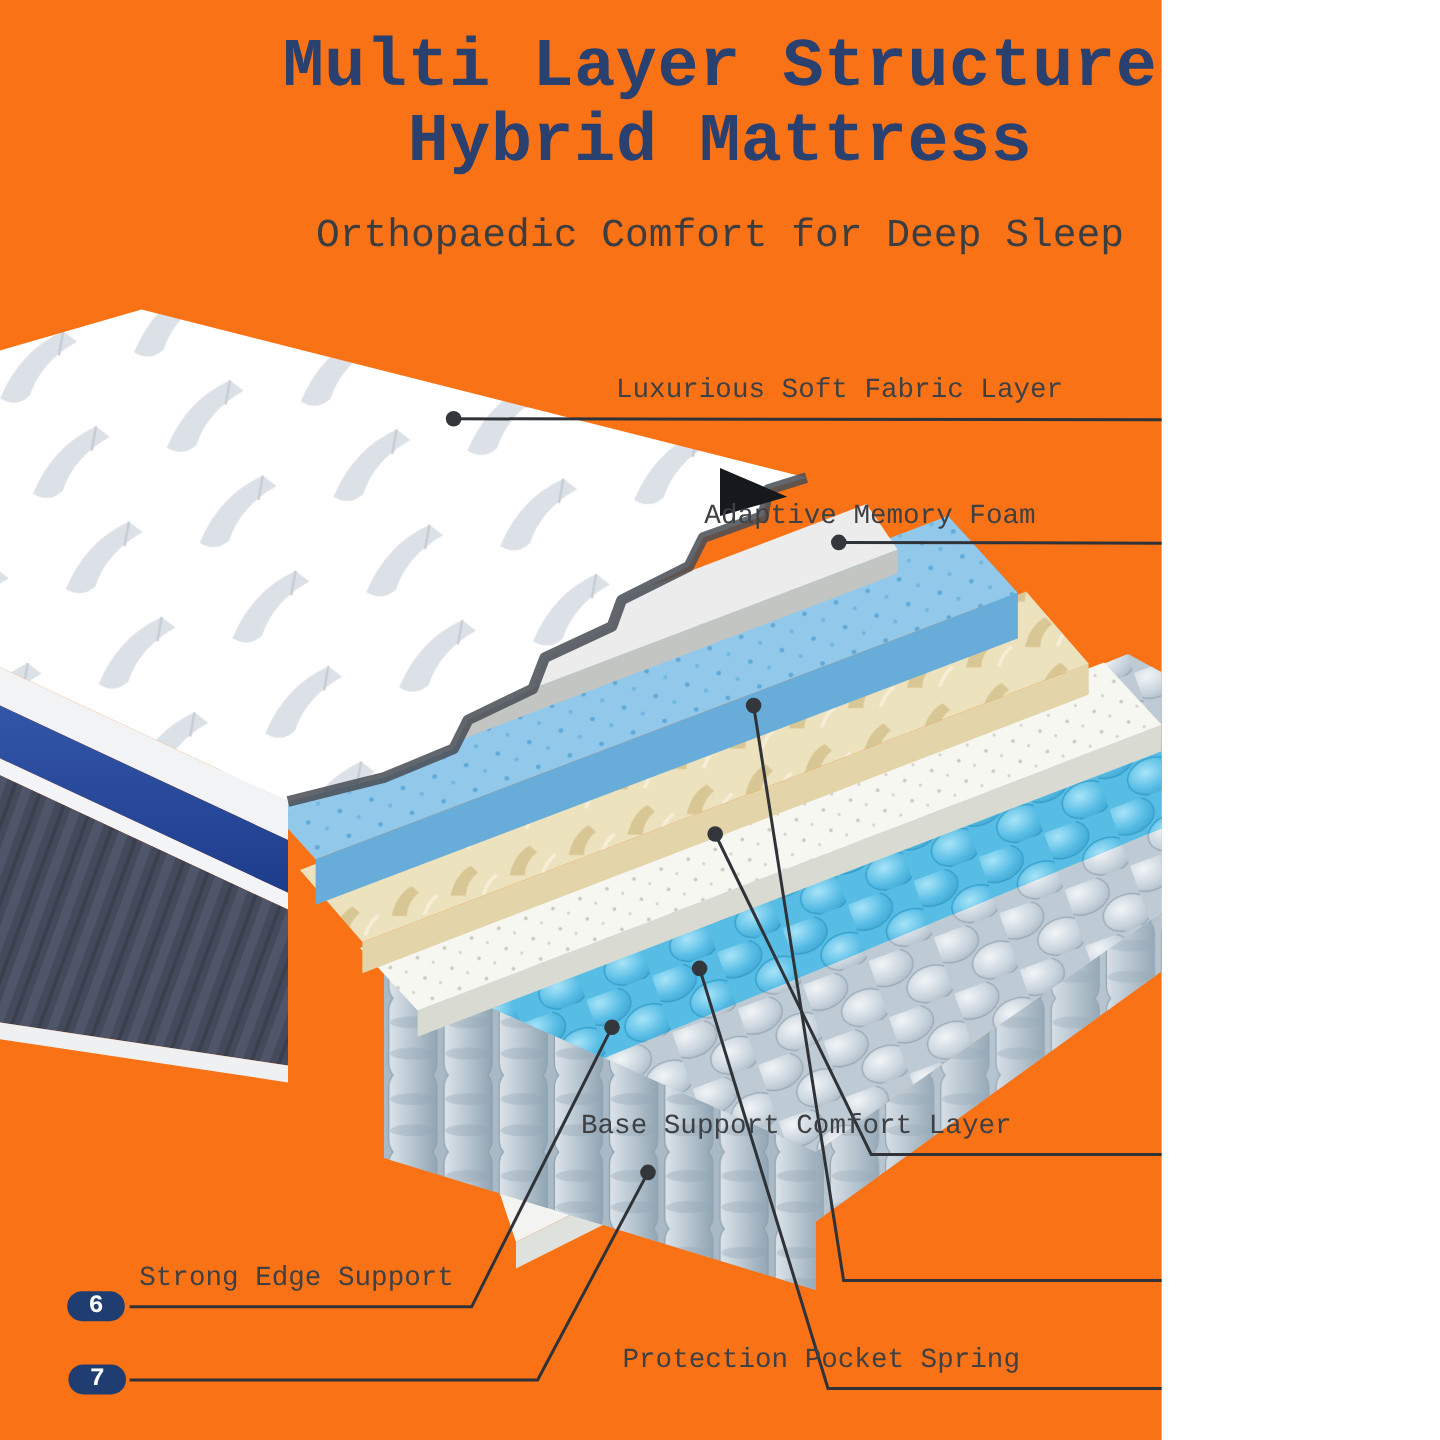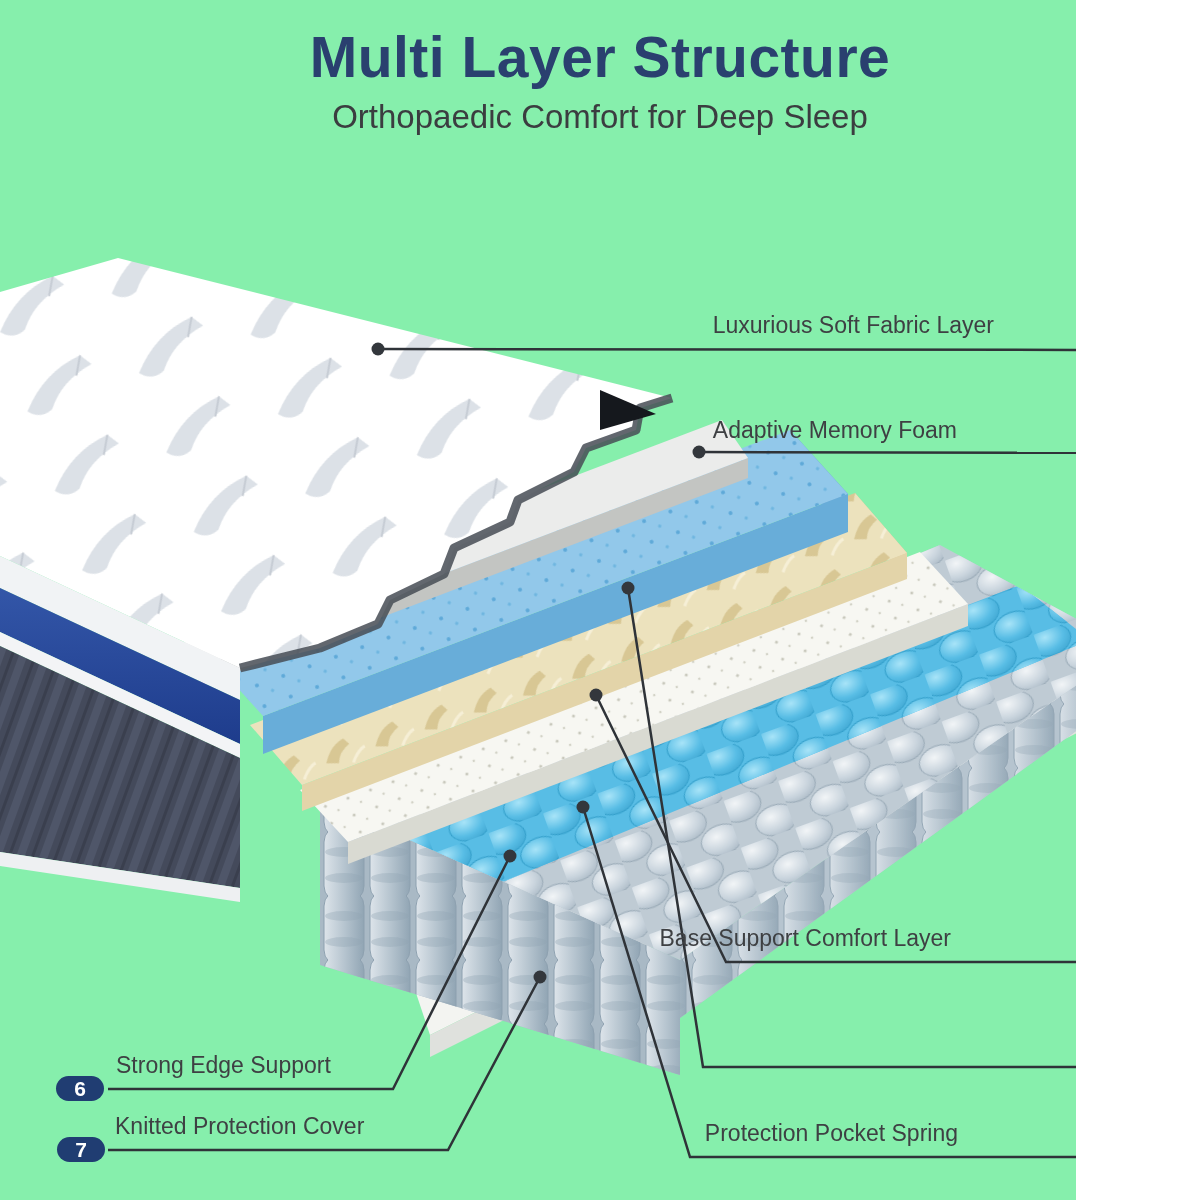--- a/index.html
+++ b/index.html
@@ -1,21 +1,21 @@
 <!DOCTYPE html>
 <html><head>
 <meta charset="utf-8">
 <style>
   html,body{margin:0;padding:0;background:#ffffff;}
-  .stage{position:relative;width:1076px;height:1200px;overflow:hidden;
-         font-family:Liberation Sans, sans-serif;background:#86efac;}
+  .stage{position:relative;width:968px;height:1200px;overflow:hidden;
+         font-family:Liberation Mono, monospace;background:#f97316;}
   .art{position:absolute;left:0;top:0;}
   .hdr{position:absolute;left:0;top:26px;width:1200px;text-align:center;z-index:5;}
   .title{font-size:57px;line-height:62px;font-weight:800;color:#2a406f;letter-spacing:.5px;}
-  .subtitle{margin-top:10px;font-size:33px;color:#3b3d40;}
+  .subtitle{margin-top:28px;font-size:33px;color:#3b3d40;}
   .lbl{position:absolute;z-index:6;font-size:23px;color:#3e4043;white-space:nowrap;}
   .pill{position:absolute;z-index:7;width:48px;height:25px;border-radius:13px;
         background:#203d72;color:#ffffff;font-size:21px;font-weight:700;
         display:flex;align-items:center;justify-content:center;}
 </style>
 </head>
 <body>
 
 <div class="stage">
 
@@ -156,29 +156,29 @@
       <circle cx="596" cy="695" r="6.5"></circle>
         <circle cx="628" cy="588" r="6.5"></circle>
       <circle cx="583" cy="807" r="6.5"></circle>
         <circle cx="510" cy="856" r="6.5"></circle>
       <circle cx="540" cy="977" r="6.5"></circle>
     </g>
   </svg>
 
   <div class="hdr">
     <div class="title">Multi Layer Structure</div>
+    <div class="title">Hybrid Mattress</div>
     <div class="subtitle">Orthopaedic Comfort for Deep Sleep</div>
   </div>
 
   <div class="lbl" style="right:82px;top:312px">Luxurious Soft Fabric Layer</div>
-  <div class="lbl" style="right:119px;top:417px">Adaptive Memory Foam</div>
+  <div class="lbl" style="right:105px;top:417px">Adaptive Memory Foam</div>
   <div class="lbl" style="right:125px;top:925px">Base Support Comfort Layer</div>
   <div class="lbl" style="right:118px;top:1120px">Protection Pocket Spring</div>
   <div class="lbl" style="left:116px;top:1052px">Strong Edge Support</div>
-  <div class="lbl" style="left:115px;top:1113px">Knitted Protection Cover</div>
 
   <div class="pill" style="left:1128px;top:337px">1</div>
   <div class="pill" style="left:1128px;top:440px">2</div>
   <div class="pill" style="left:1094px;top:946px">3</div>
   <div class="pill" style="left:1094px;top:1053px">4</div>
   <div class="pill" style="left:1094px;top:1143px">5</div>
   <div class="pill" style="left:56px;top:1076px">6</div>
   <div class="pill" style="left:57px;top:1137px">7</div>
 
 </div>

